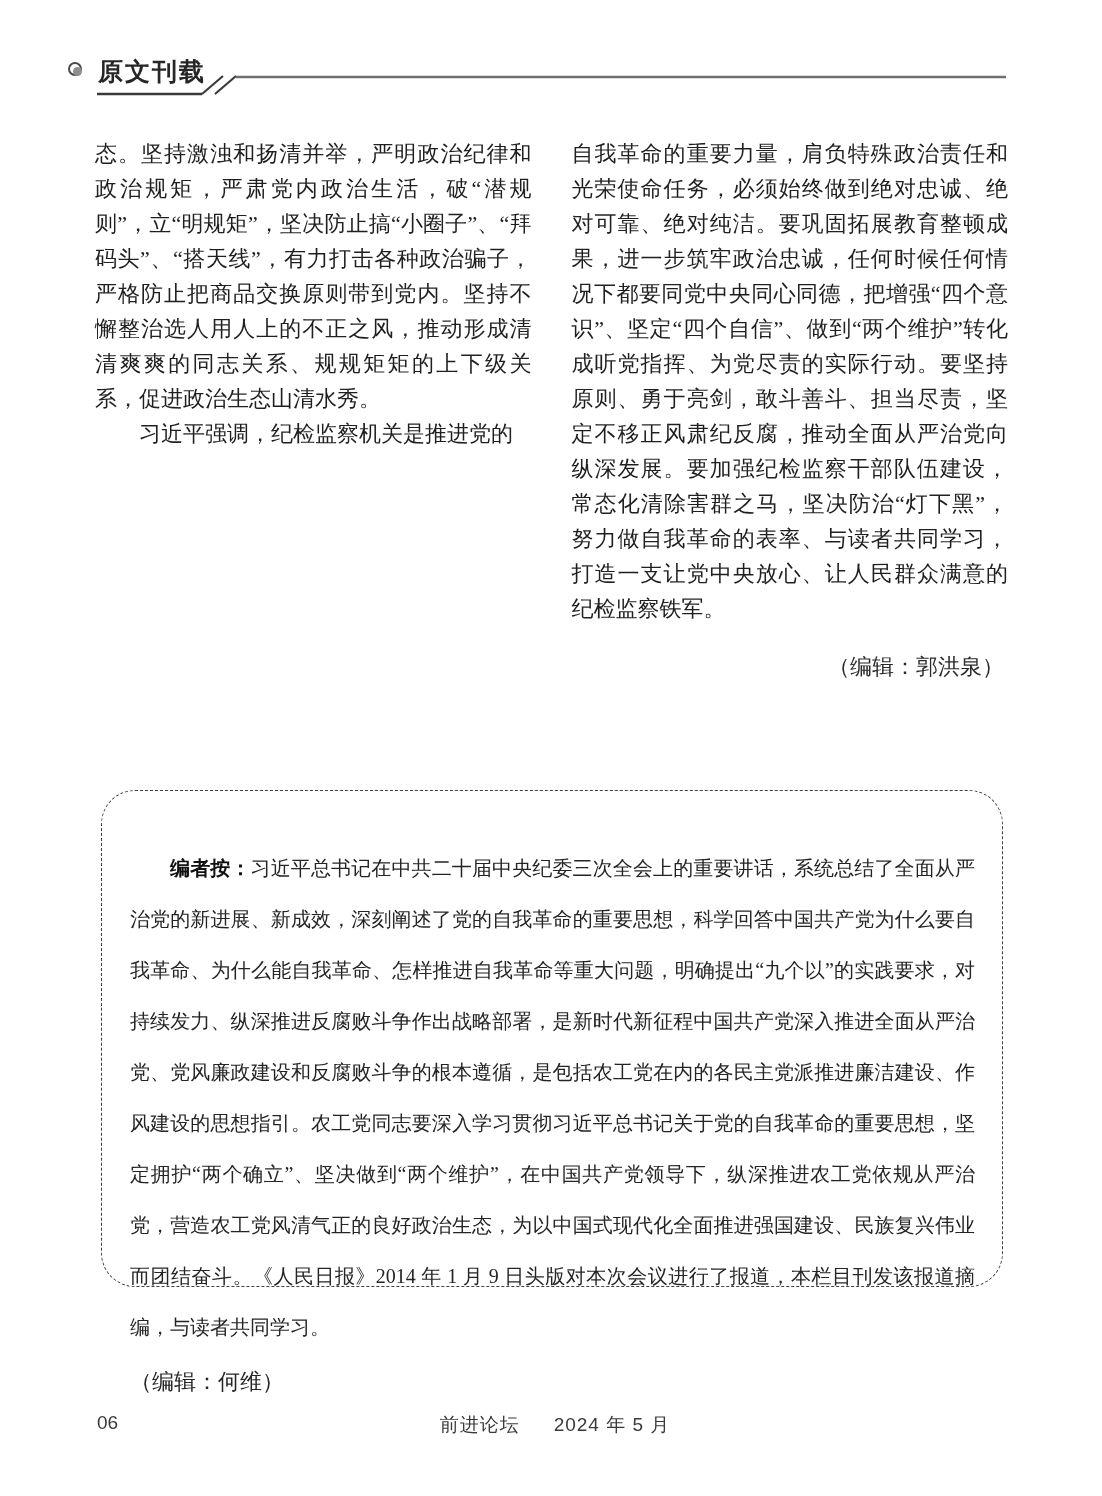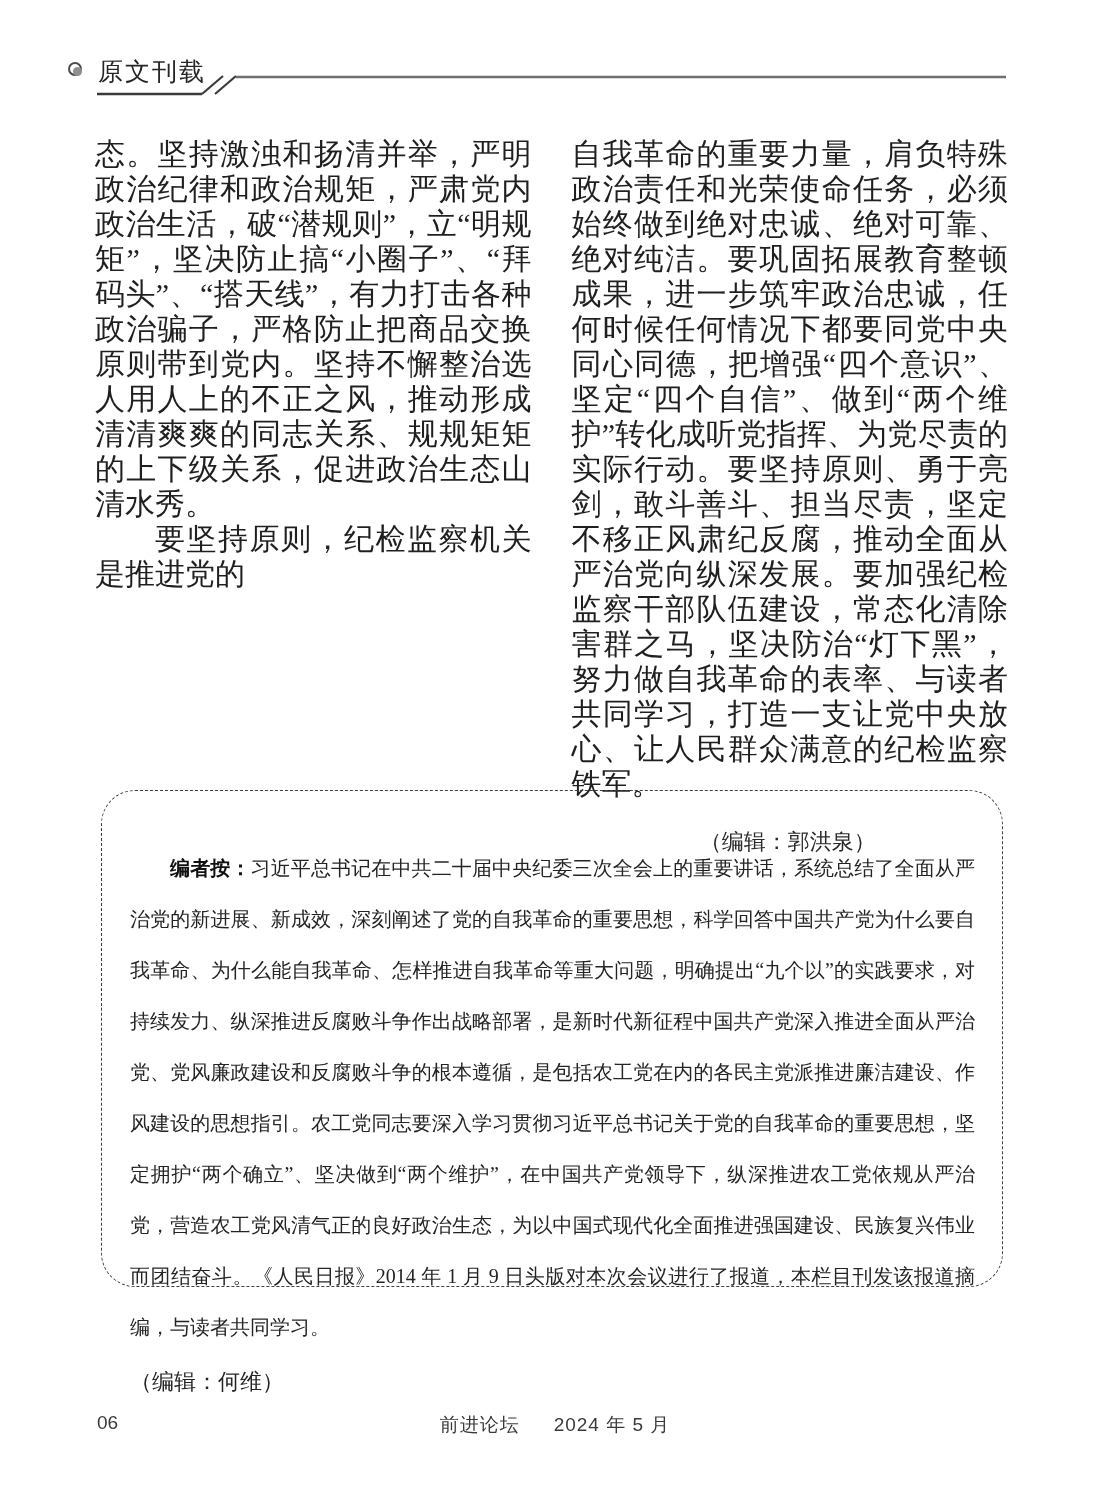--- a/index.html
+++ b/index.html
@@ -33,50 +33,50 @@
     position: absolute;
     left: 2.5px; top: 2.5px;
     width: 9px; height: 9px;
     border-radius: 50%;
     background: #8f8f8f;
   }
   .section-title {
     position: absolute;
     left: 30px; top: 0;
     font-family: "Liberation Sans", "DejaVu Sans", sans-serif;
-    font-weight: normal;
+    font-weight: bold;
     font-size: 25px;
     letter-spacing: 2px;
     color: #262626;
   }
   .header-rule {
     position: absolute;
     left: 28px; top: 0;
     width: 912px; height: 46px;
   }
 
   
   .article {
     position: absolute;
     top: 136px; left: 95px;
     width: 913px;
   }
   .columns { display: flex; gap: 40px; }
   .col { flex: 1; }
   .col p {
-    font-size: 30px;
+    font-size: 22px;
     line-height: 35px;
     text-align: justify;
     text-justify: inter-ideograph;
     color: #1f1f1f;
   }
   .col p.indent { text-indent: 2em; }
   .article-credit {
     margin-top: 26px;
-    text-align: center;
+    text-align: right;
     font-size: 22px;
     padding-right: 4px;
     color: #2a2a2a;
   }
 
   
   .note-box {
     position: absolute;
     top: 790px; left: 101px;
     width: 902px; height: 497px;
@@ -136,21 +136,21 @@
       <line x1="106" y1="39" x2="127" y2="21" stroke="#3a3a3a" stroke-width="2.2"></line>
       <line x1="119" y1="39" x2="140" y2="21" stroke="#3a3a3a" stroke-width="2.2"></line>
       <line x1="140" y1="22" x2="910" y2="22" stroke="#707070" stroke-width="2.4"></line>
     </svg>
   </div>
 
   <div class="article">
     <div class="columns">
       <div class="col">
         <p>态。坚持激浊和扬清并举，严明政治纪律和政治规矩，严肃党内政治生活，破“潜规则”，立“明规矩”，坚决防止搞“小圈子”、“拜码头”、“搭天线”，有力打击各种政治骗子，严格防止把商品交换原则带到党内。坚持不懈整治选人用人上的不正之风，推动形成清清爽爽的同志关系、规规矩矩的上下级关系，促进政治生态山清水秀。</p>
-        <p class="indent">要坚持原则，纪检监察机关是推进党的</p>
+        <p class="indent">习近平强调，纪检监察机关是推进党的</p>
       </div>
       <div class="col">
         <p>自我革命的重要力量，肩负特殊政治责任和光荣使命任务，必须始终做到绝对忠诚、绝对可靠、绝对纯洁。要巩固拓展教育整顿成果，进一步筑牢政治忠诚，任何时候任何情况下都要同党中央同心同德，把增强“四个意识”、坚定“四个自信”、做到“两个维护”转化成听党指挥、为党尽责的实际行动。要坚持原则、勇于亮剑，敢斗善斗、担当尽责，坚定不移正风肃纪反腐，推动全面从严治党向纵深发展。要加强纪检监察干部队伍建设，常态化清除害群之马，坚决防治“灯下黑”，努力做自我革命的表率、与读者共同学习，打造一支让党中央放心、让人民群众满意的纪检监察铁军。</p>
         <div class="article-credit">（编辑：郭洪泉）</div>
       </div>
     </div>
   </div>
 
   <div class="note-box">
     <p class="note-body"><b>编者按：</b><span>习近平总书记在中共二十届中央纪委三次全会上的重要讲话，系统总结了全面从严治党的新进展、新成效，深刻阐述了党的自我革命的重要思想，科学回答中国共产党为什么要自我革命、为什么能自我革命、怎样推进自我革命等重大问题，明确提出“九个以”的实践要求，对持续发力、纵深推进反腐败斗争作出战略部署，是新时代新征程中国共产党深入推进全面从严治党、党风廉政建设和反腐败斗争的根本遵循，是包括农工党在内的各民主党派推进廉洁建设、作风建设的思想指引。农工党同志要深入学习贯彻习近平总书记关于党的自我革命的重要思想，坚定拥护“两个确立”、坚决做到“两个维护”，在中国共产党领导下，纵深推进农工党依规从严治党，营造农工党风清气正的良好政治生态，为以中国式现代化全面推进强国建设、民族复兴伟业而团结奋斗。《人民日报》2014 年 1 月 9 日头版对本次会议进行了报道，本栏目刊发该报道摘编，与读者共同学习。</span></p>

